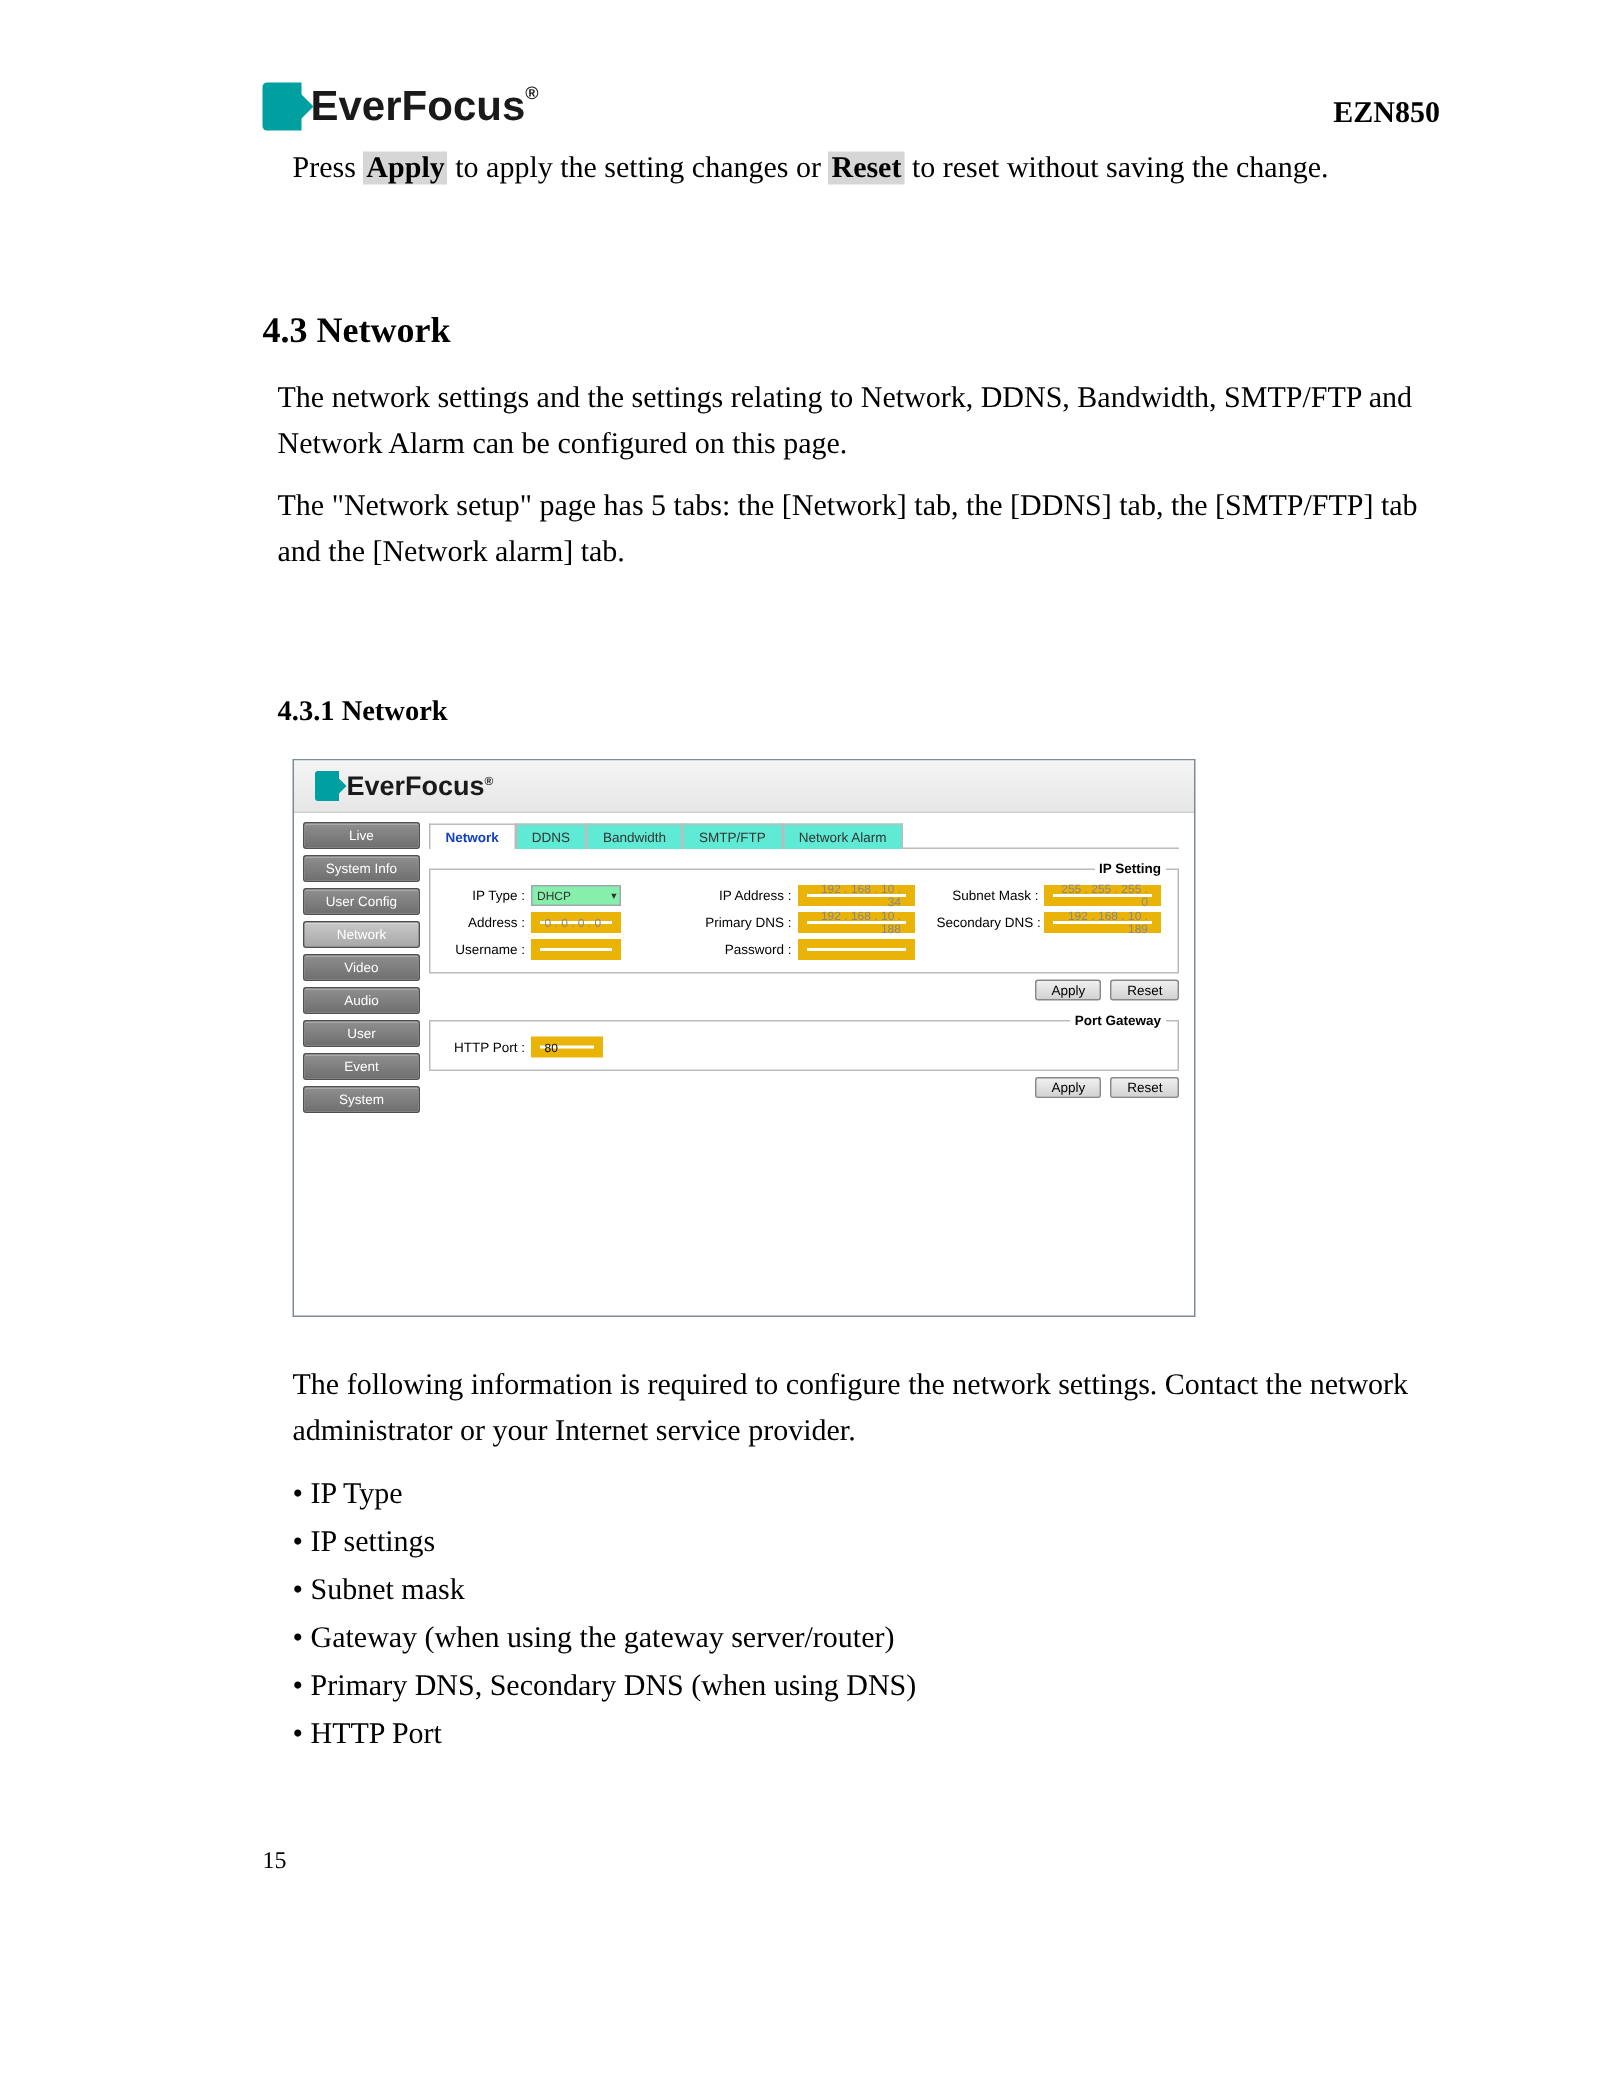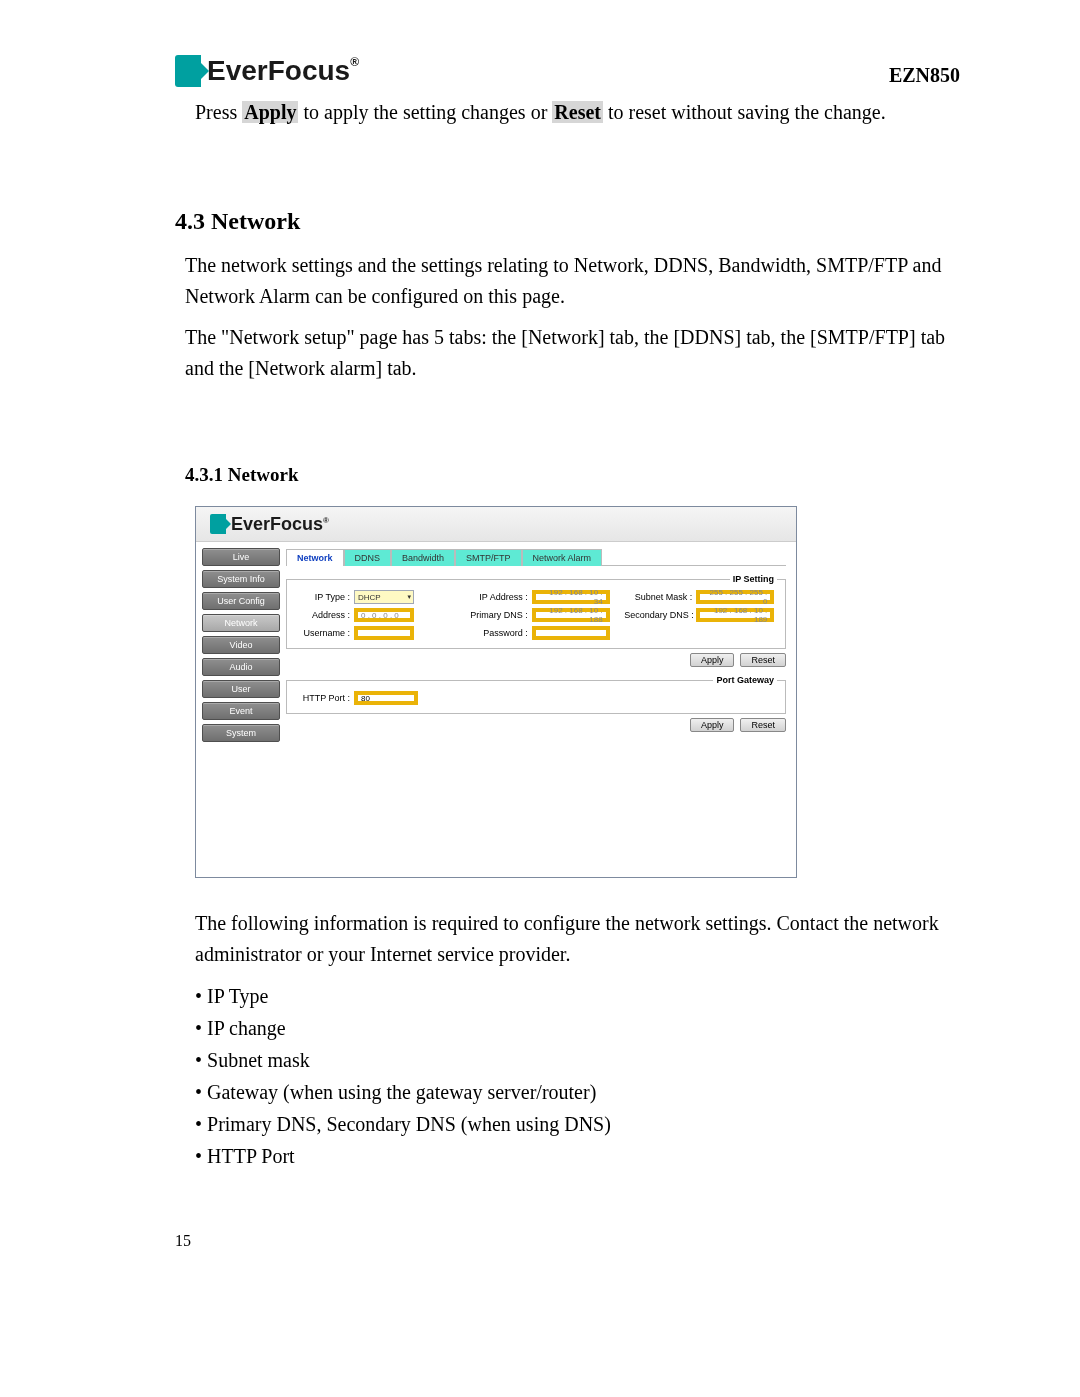--- a/index.html
+++ b/index.html
@@ -195,34 +195,34 @@
   }
   .field label {
     width: 55px;
     white-space: nowrap;
     color: #000;
   }
   .field.w2 label { width: 68px; }
   .txt {
     width: 78px;
     height: 14px;
-    border: 4px solid #eab308;
+    border: 6px solid #eab308;
     background: #fff;
     font-size: 8px;
     color: #888;
     padding: 0 3px;
     box-sizing: border-box;
     display: inline-flex;
     align-items: center;
   }
   .sel {
     width: 60px;
     height: 14px;
     border: 1px solid #a0a7b4;
-    background: #fef9c3;
+    background: #86efac;
     font-size: 8px;
     color: #333;
     padding: 0 12px 0 3px;
     box-sizing: border-box;
     display: inline-flex;
     align-items: center;
     position: relative;
   }
   .sel::after {
     content: "▾";
@@ -340,35 +340,35 @@
         </fieldset>
         <div class="btn-row">
           <span class="ui-btn">Apply</span>
           <span class="ui-btn">Reset</span>
         </div>
 
         <fieldset class="fs">
           <legend>Port Gateway</legend>
           <div class="field">
               <label>HTTP Port :</label>
-            <span class="txt" style="width:64px;color:#000">80</span>
+            <span class="txt" style="width:48px;color:#000">80</span>
             </div>
         </fieldset>
         <div class="btn-row">
           <span class="ui-btn">Apply</span>
           <span class="ui-btn">Reset</span>
         </div>
       </div>
     </div>
   </div>
 
   <p class="body-text">The following information is required to configure the network settings. Contact the network administrator or your Internet service provider.</p>
   <div class="bullets" id="bullets">
       <div>• IP Type</div>
-      <div>• IP change</div>
+      <div>• IP settings</div>
       <div>• Subnet mask</div>
       <div>• Gateway (when using the gateway server/router)</div>
       <div>• Primary DNS, Secondary DNS (when using DNS)</div>
       <div>• HTTP Port</div>
     </div>
 
   <div class="page-num">15</div>
 </div>
 
 </body></html>

